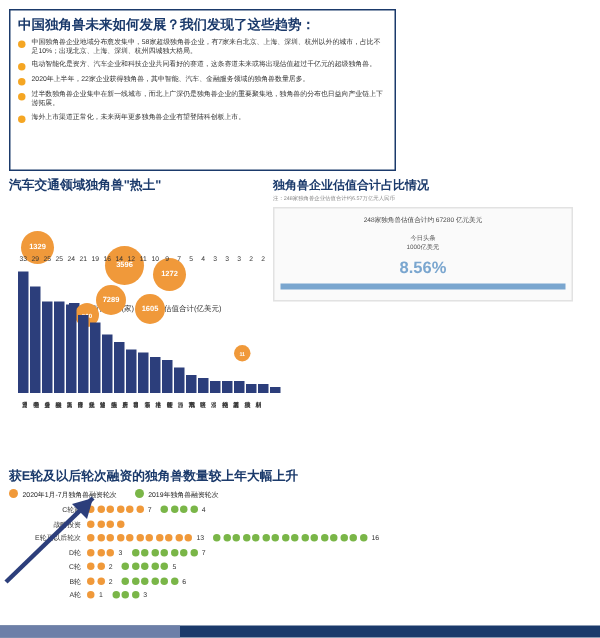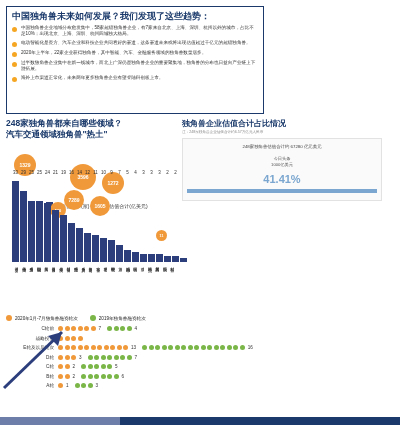--- a/index.html
+++ b/index.html
@@ -139,21 +139,20 @@
       <div class="tl-item">
         <span class="dot"></span>
         <span class="tl-text">海外上市渠道正常化，未来两年更多独角兽企业有望登陆科创板上市。</span>
       </div>
     </div>
   </div>
 
 
   <div class="mid-left">
 
-    <div class="ml-title">248家独角兽都来自哪些领域？</div>
     <div class="ml-sub">汽车交通领域独角兽"热土"</div>
 
     <div class="chart-area">
       <div class="legend">
         <div class="legend-item">
           <span class="sw-sq"></span>
           <span>独角兽数量(家)</span>
         </div>
         <div class="legend-item">
           <span class="sw-ci"></span>
@@ -289,28 +288,29 @@
 
   <div class="mid-right">
     <div class="mr-title">独角兽企业估值合计占比情况</div>
     <div class="mr-note">注：248家独角兽企业估值合计约6.57万亿元人民币</div>
     <div class="mr-box">
       <div class="mr-head">248家独角兽估值合计约 67280 亿元美元</div>
       <div class="mr-cols">
         <div class="mr-col">
           <div class="mr-colhead" style="white-space:pre-line">今日头条
 1000亿美元</div>
-          <div class="mr-pct" style="color:#7aa6cf">41.41%</div>
+          <div class="mr-pct" style="color:#7aa6cf">8.56%</div>
           <div class="mr-bar" style="background:#7aa6cf"></div>
         </div>
       </div>
     </div>
   </div>
 
   <div class="bottom">
+    <div class="bt-title">获E轮及以后轮次融资的独角兽数量较上年大幅上升</div>
     <div class="bt-legend">
       <div class="legend-item">
         <span class="sw" style="background:#f0993a"></span>
         <span>2020年1月-7月独角兽融资轮次</span>
       </div>
       <div class="legend-item">
         <span class="sw" style="background:#7ab648"></span>
         <span>2019年独角兽融资轮次</span>
       </div>
     </div>

